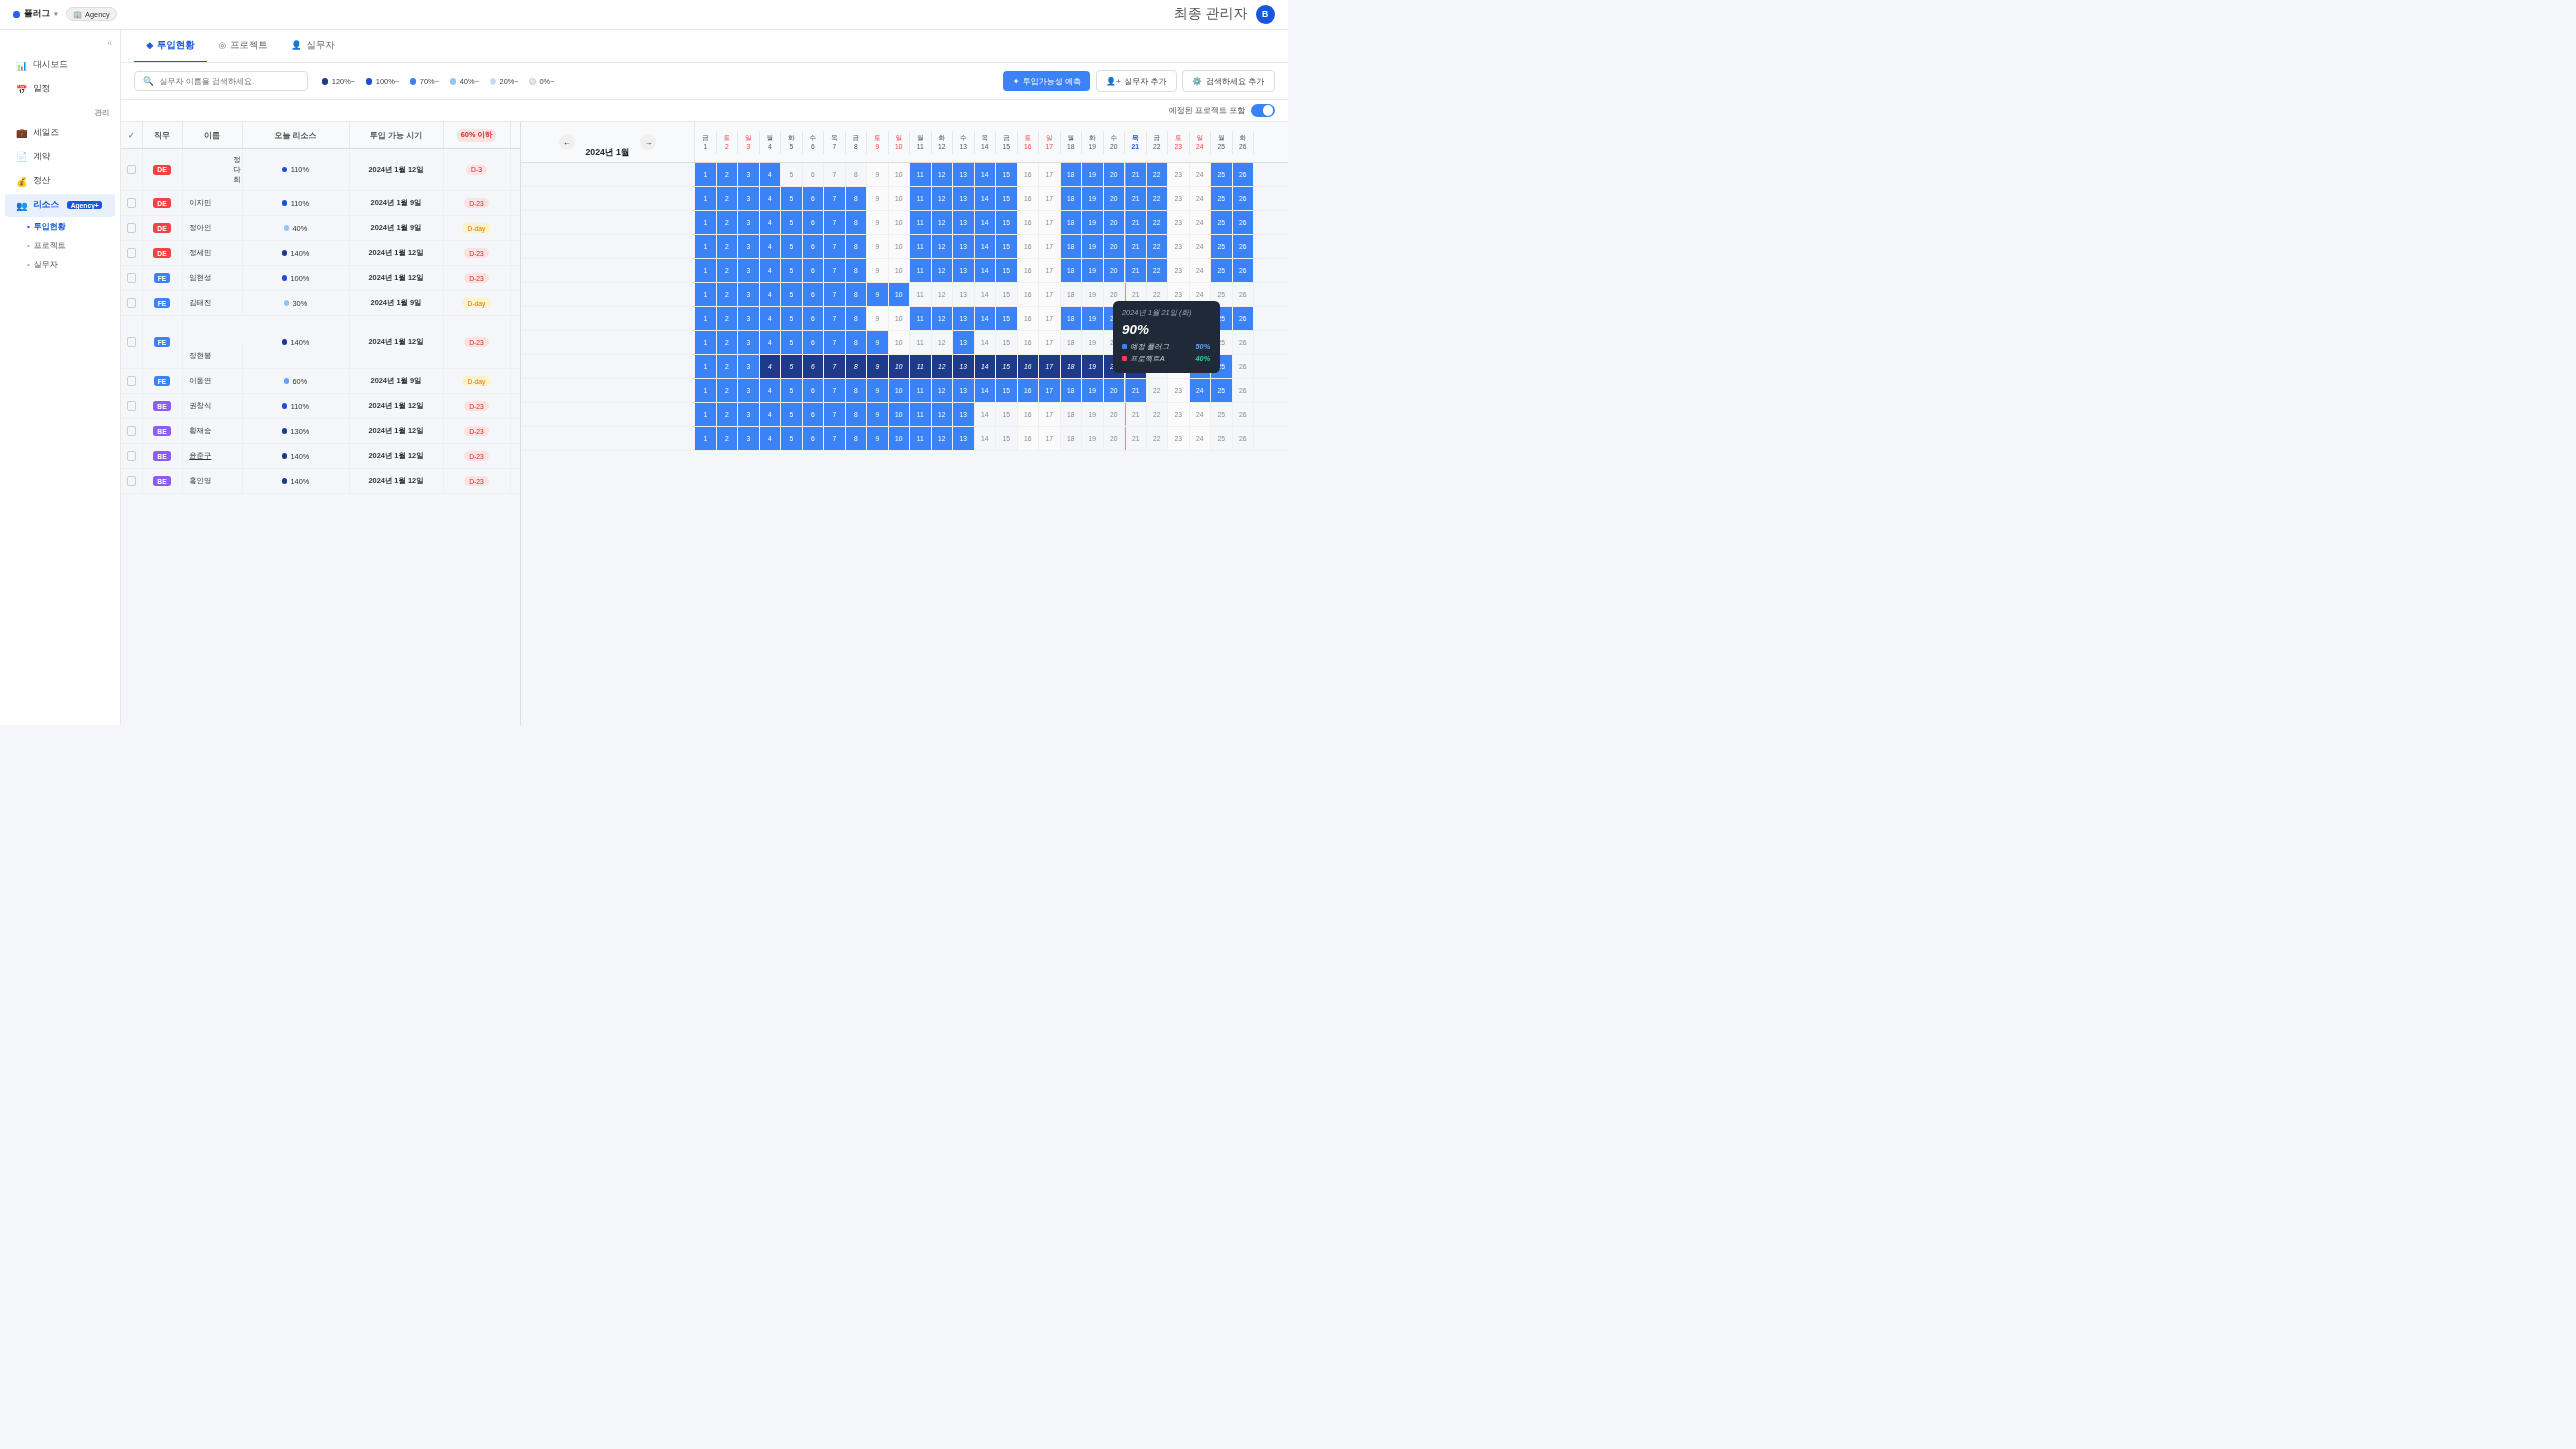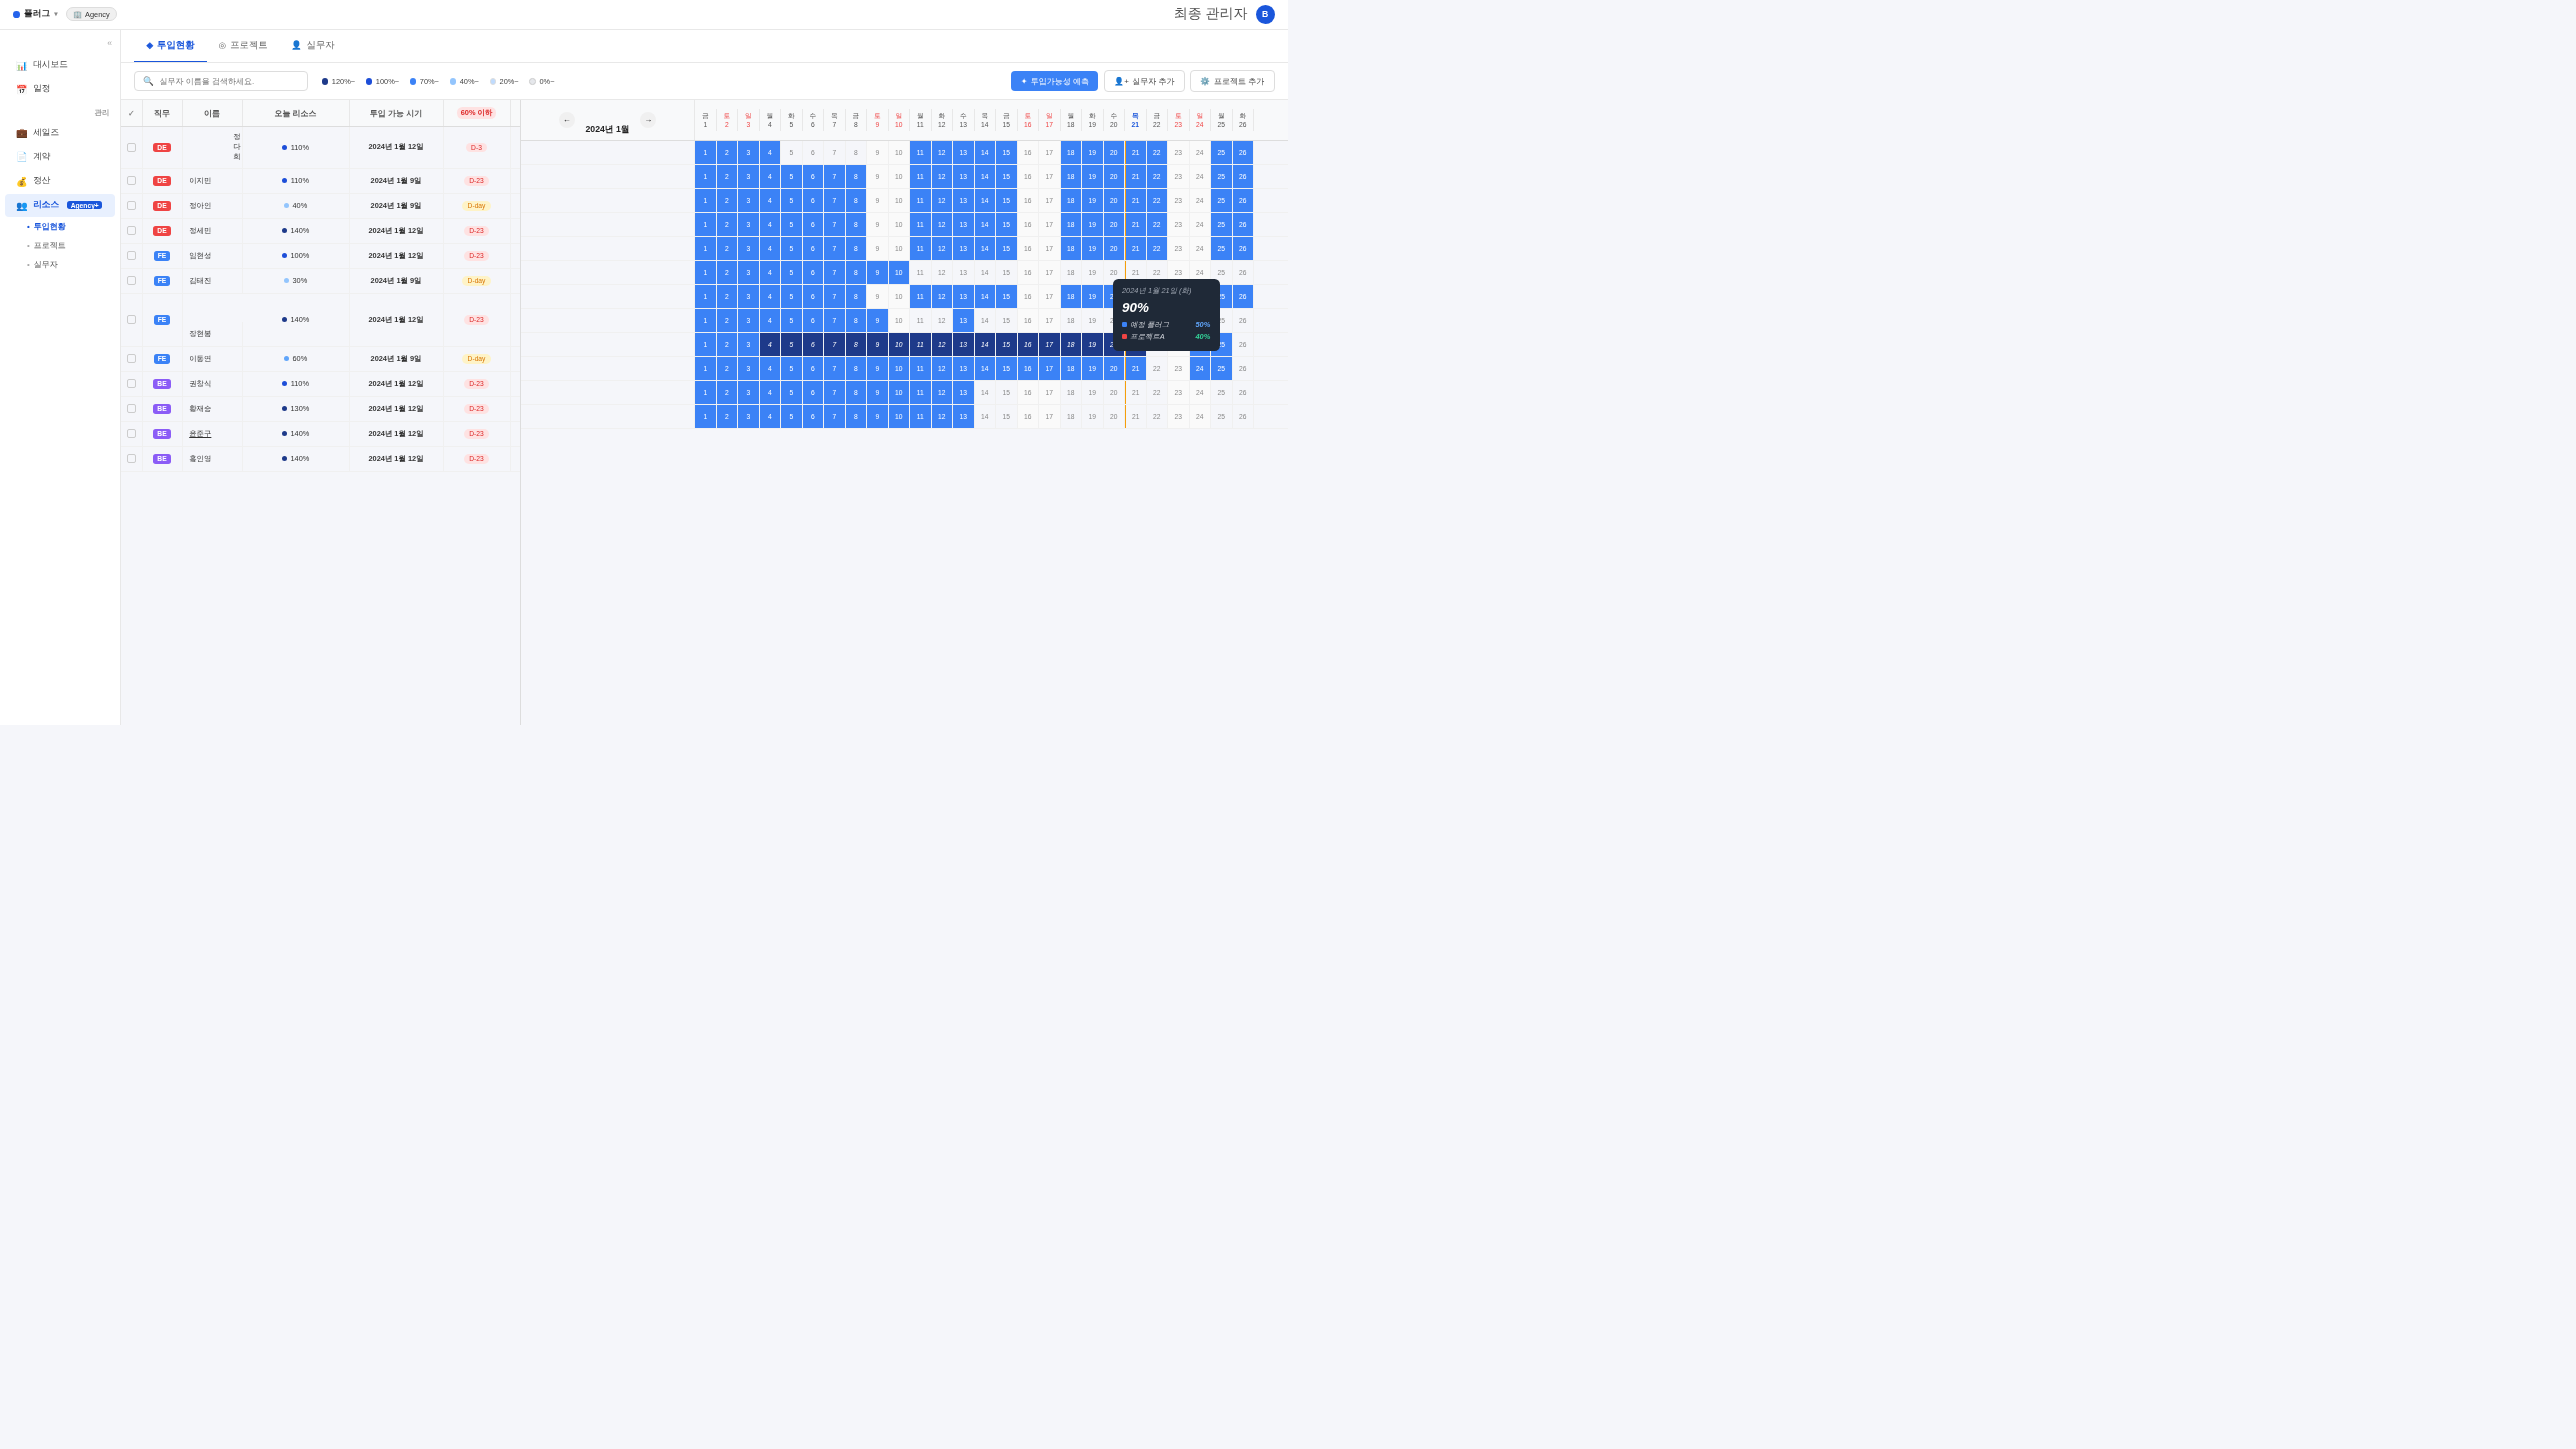--- a/index.html
+++ b/index.html
@@ -250,25 +250,31 @@
         <button class="btn-primary">
           <span>✦</span>
           <span>투입가능성 예측</span>
         </button>
         <button class="btn-secondary">
           <span>👤+</span>
           <span>실무자 추가</span>
         </button>
         <button class="btn-secondary">
           <span>⚙️</span>
-          <span>프로젝트 추가</span>
+          <span>검색하세요 추가</span>
         </button>
       </div>
     </div>
 
+    <div class="toggle-row">
+      <span>예정된 프로젝트 포함</span>
+      <div class="toggle-switch">
+        <div class="toggle-knob"></div>
+      </div>
+    </div>
 
     <div class="table-area">
       <div class="gantt-container">
 
         <div class="left-table">
           <div class="left-header">
             <div class="lh-cell">
               <span style="color:#888;">✓</span>
             </div>
             <div class="lh-cell">직무</div>

